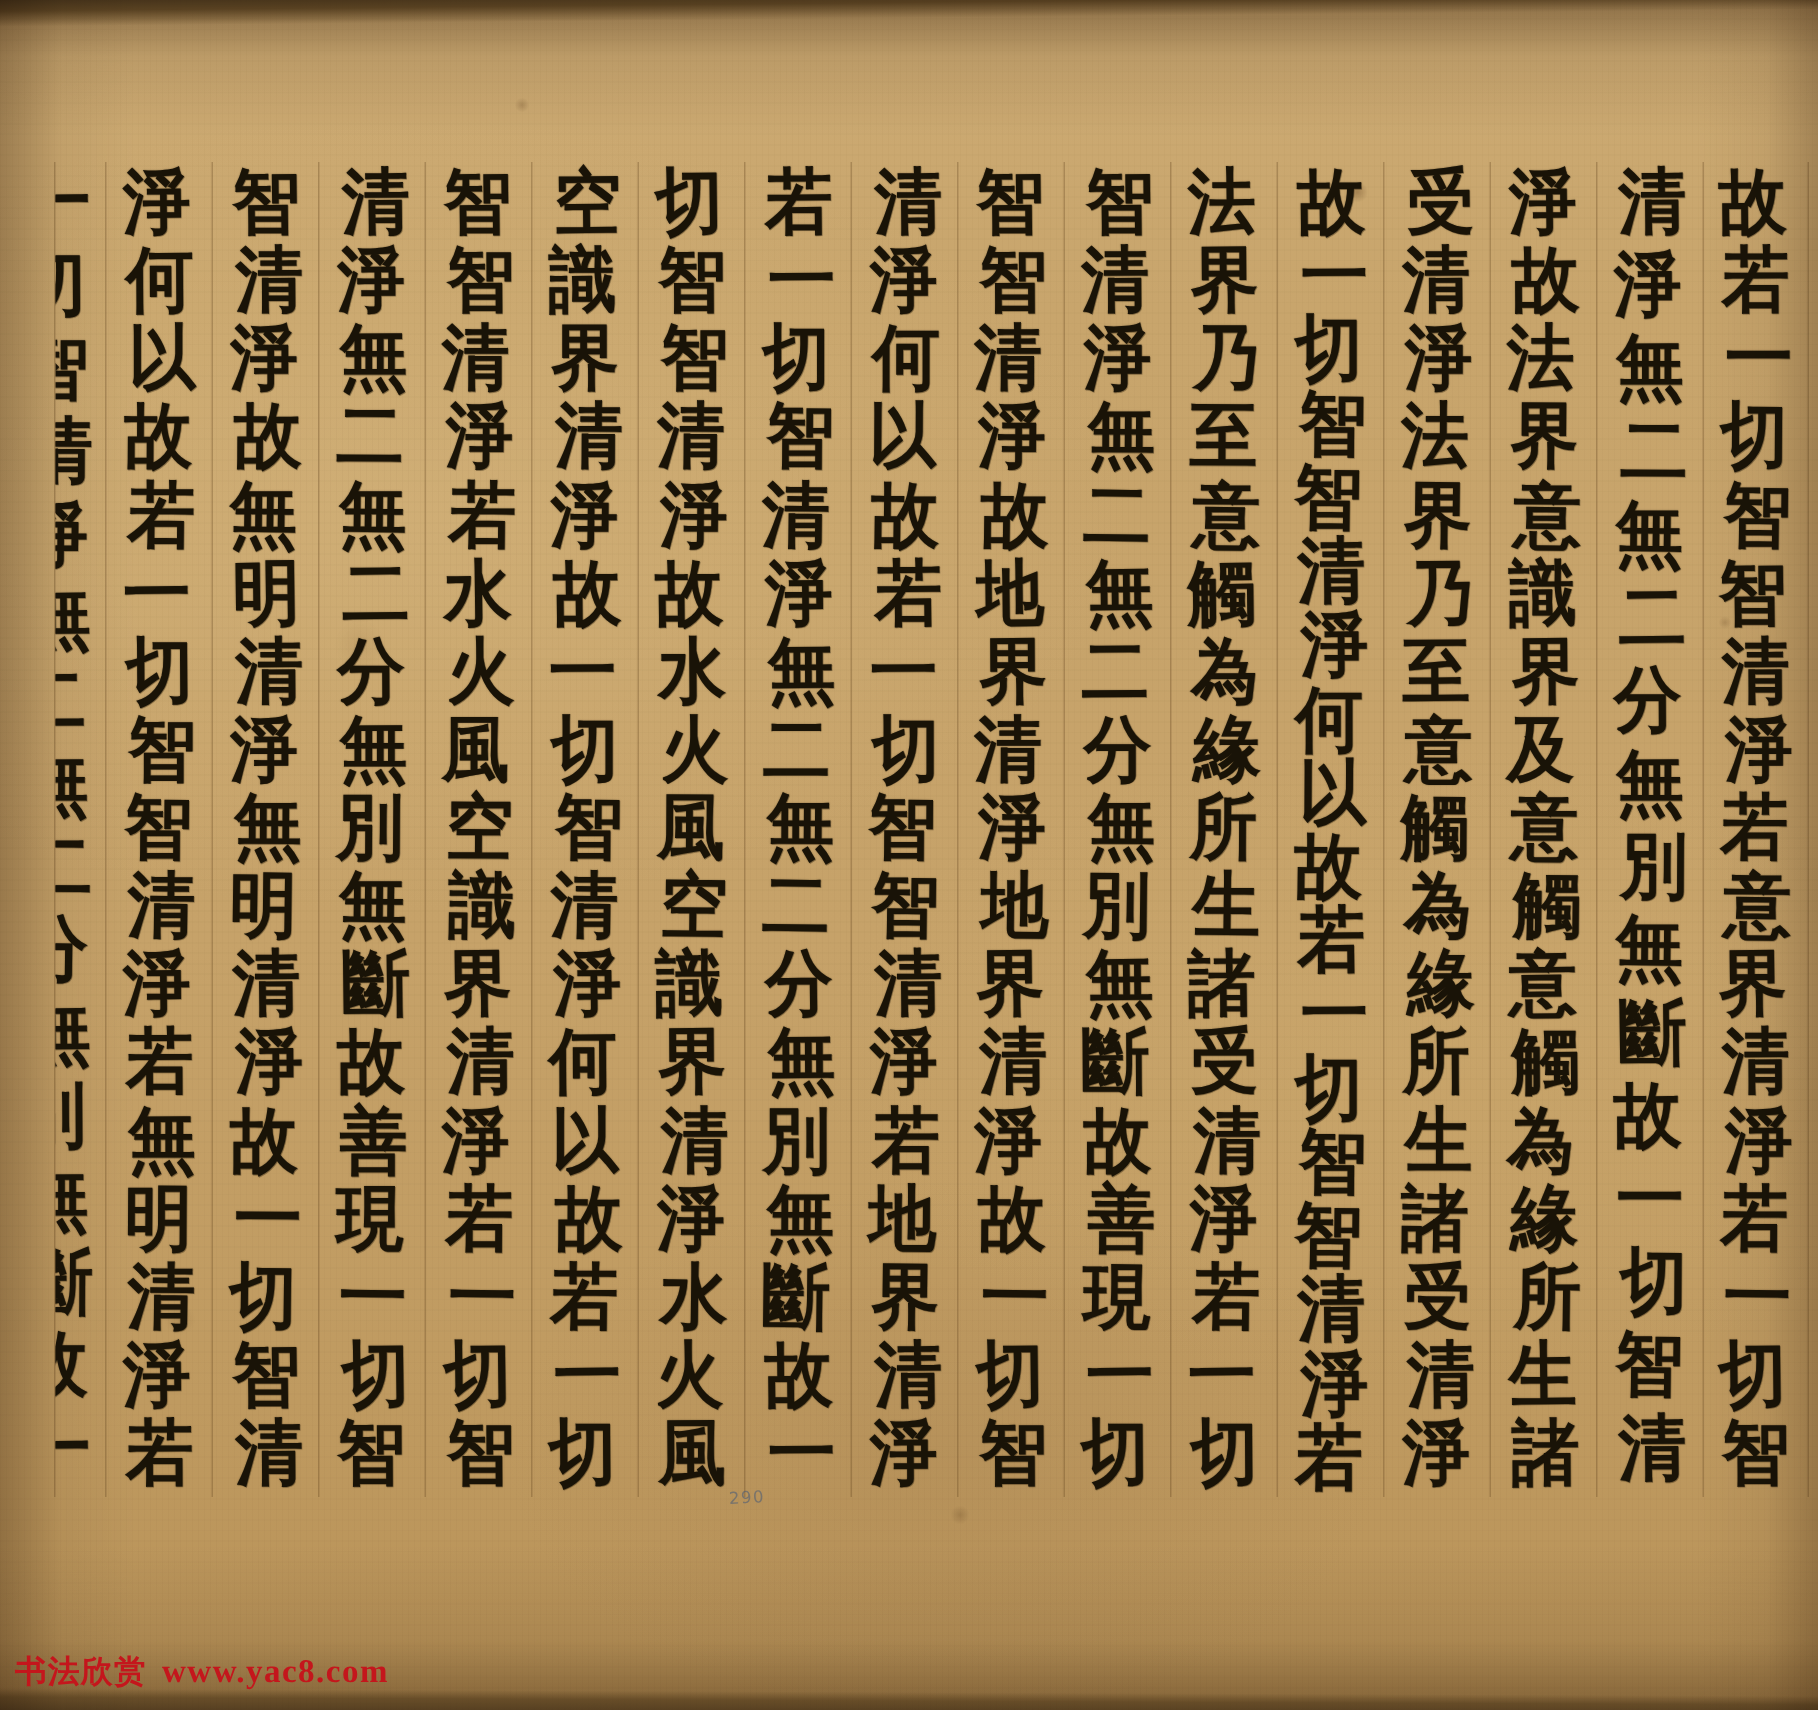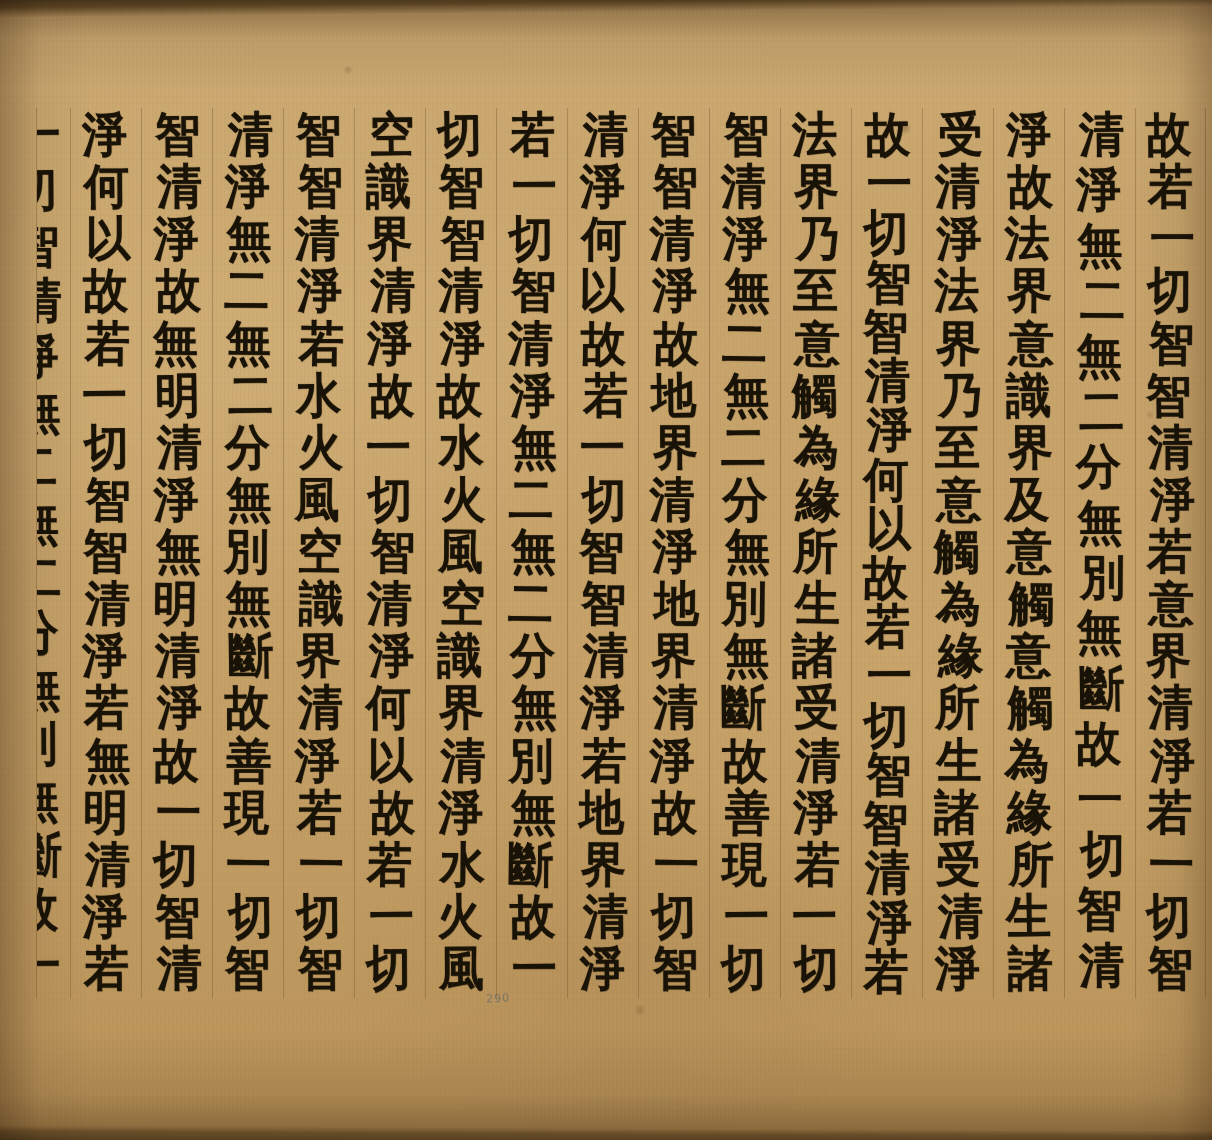--- a/index.html
+++ b/index.html
@@ -512,13 +512,17 @@
         <span class="ch" style="transform: translateX(2px) rotate(0.35deg) scaleY(1.06);">斷</span>
         <span class="ch" style="transform: translateX(-1px) rotate(0.7deg) scaleY(1.06);">故</span>
         <span class="ch" style="transform: translateX(1px) rotate(-0.7deg) scaleY(1.06);">一</span>
       </div>
     </div>
 
   <div class="pencil-num">290</div>
 
   <div class="vignette"></div>
 
+  <div class="credit">
+    <span class="cn">书法欣赏</span>
+    <span class="url">www.yac8.com</span>
+  </div>
 </div>
 
 </body></html>

